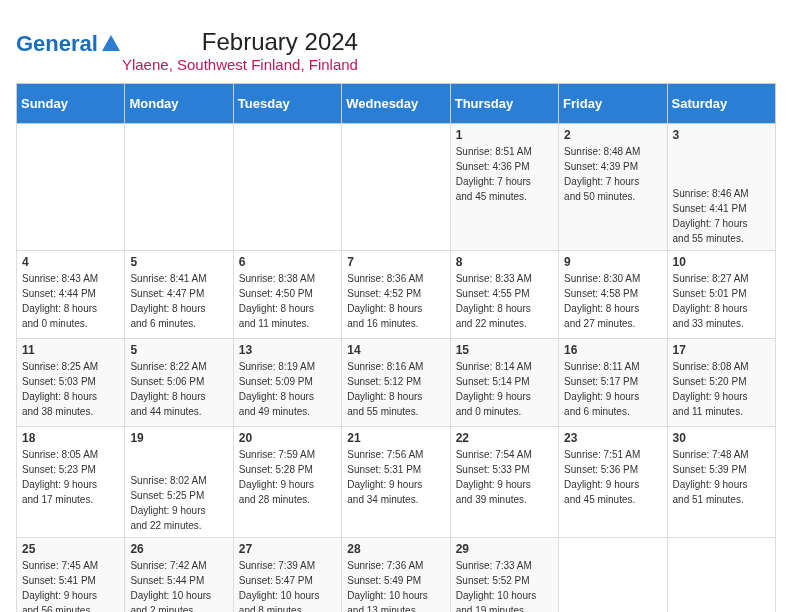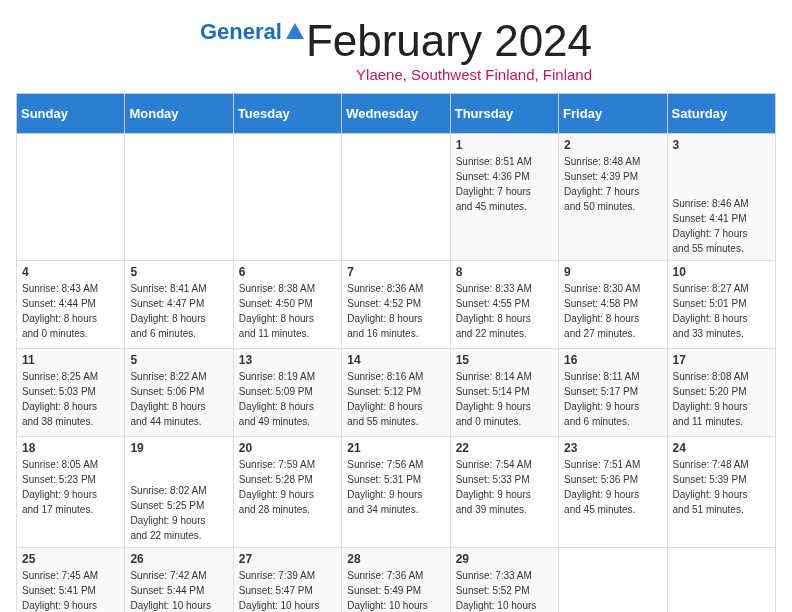--- a/index.html
+++ b/index.html
@@ -6,40 +6,41 @@
     body {
       font-family: Arial, sans-serif;
       background: #fff;
       width: 792px;
       min-height: 612px;
       padding: 16px;
     }
     .header {
       display: flex;
       align-items: flex-start;
-      justify-content: center;
+      justify-content: flex-start;
       margin-bottom: 10px;
+      margin-top: 12px;
     }
     .logo {
       display: flex;
       align-items: center;
       margin-top: 4px;
     }
     .logo-text {
       font-size: 22px;
       font-weight: bold;
       color: #333;
       line-height: 1.1;
     }
     .logo-blue { color: #1a6fbd; }
     .title-block {
       text-align: right;
     }
     .month-year {
-      font-size: 44px;
+      font-size: 24px;
       font-weight: normal;
       color: #222;
     }
     .location {
       font-size: 15px;
       color: #be185d;
     }
     table {
       width: 100%;
       border-collapse: collapse;
@@ -280,21 +281,21 @@
 and 39 minutes.</div>
         </td>
         <td>
           <span class="day-number">23</span>
           <div class="day-info" style="white-space: pre-line;">Sunrise: 7:51 AM
 Sunset: 5:36 PM
 Daylight: 9 hours
 and 45 minutes.</div>
         </td>
         <td>
-          <span class="day-number">24</span>
+          <span class="day-number">30</span>
           <div class="day-info" style="white-space: pre-line;">Sunrise: 7:48 AM
 Sunset: 5:39 PM
 Daylight: 9 hours
 and 51 minutes.</div>
         </td>
       </tr>
       <tr>
         <td>
           <span class="day-number">25</span>
           <div class="day-info" style="white-space: pre-line;">Sunrise: 7:45 AM

